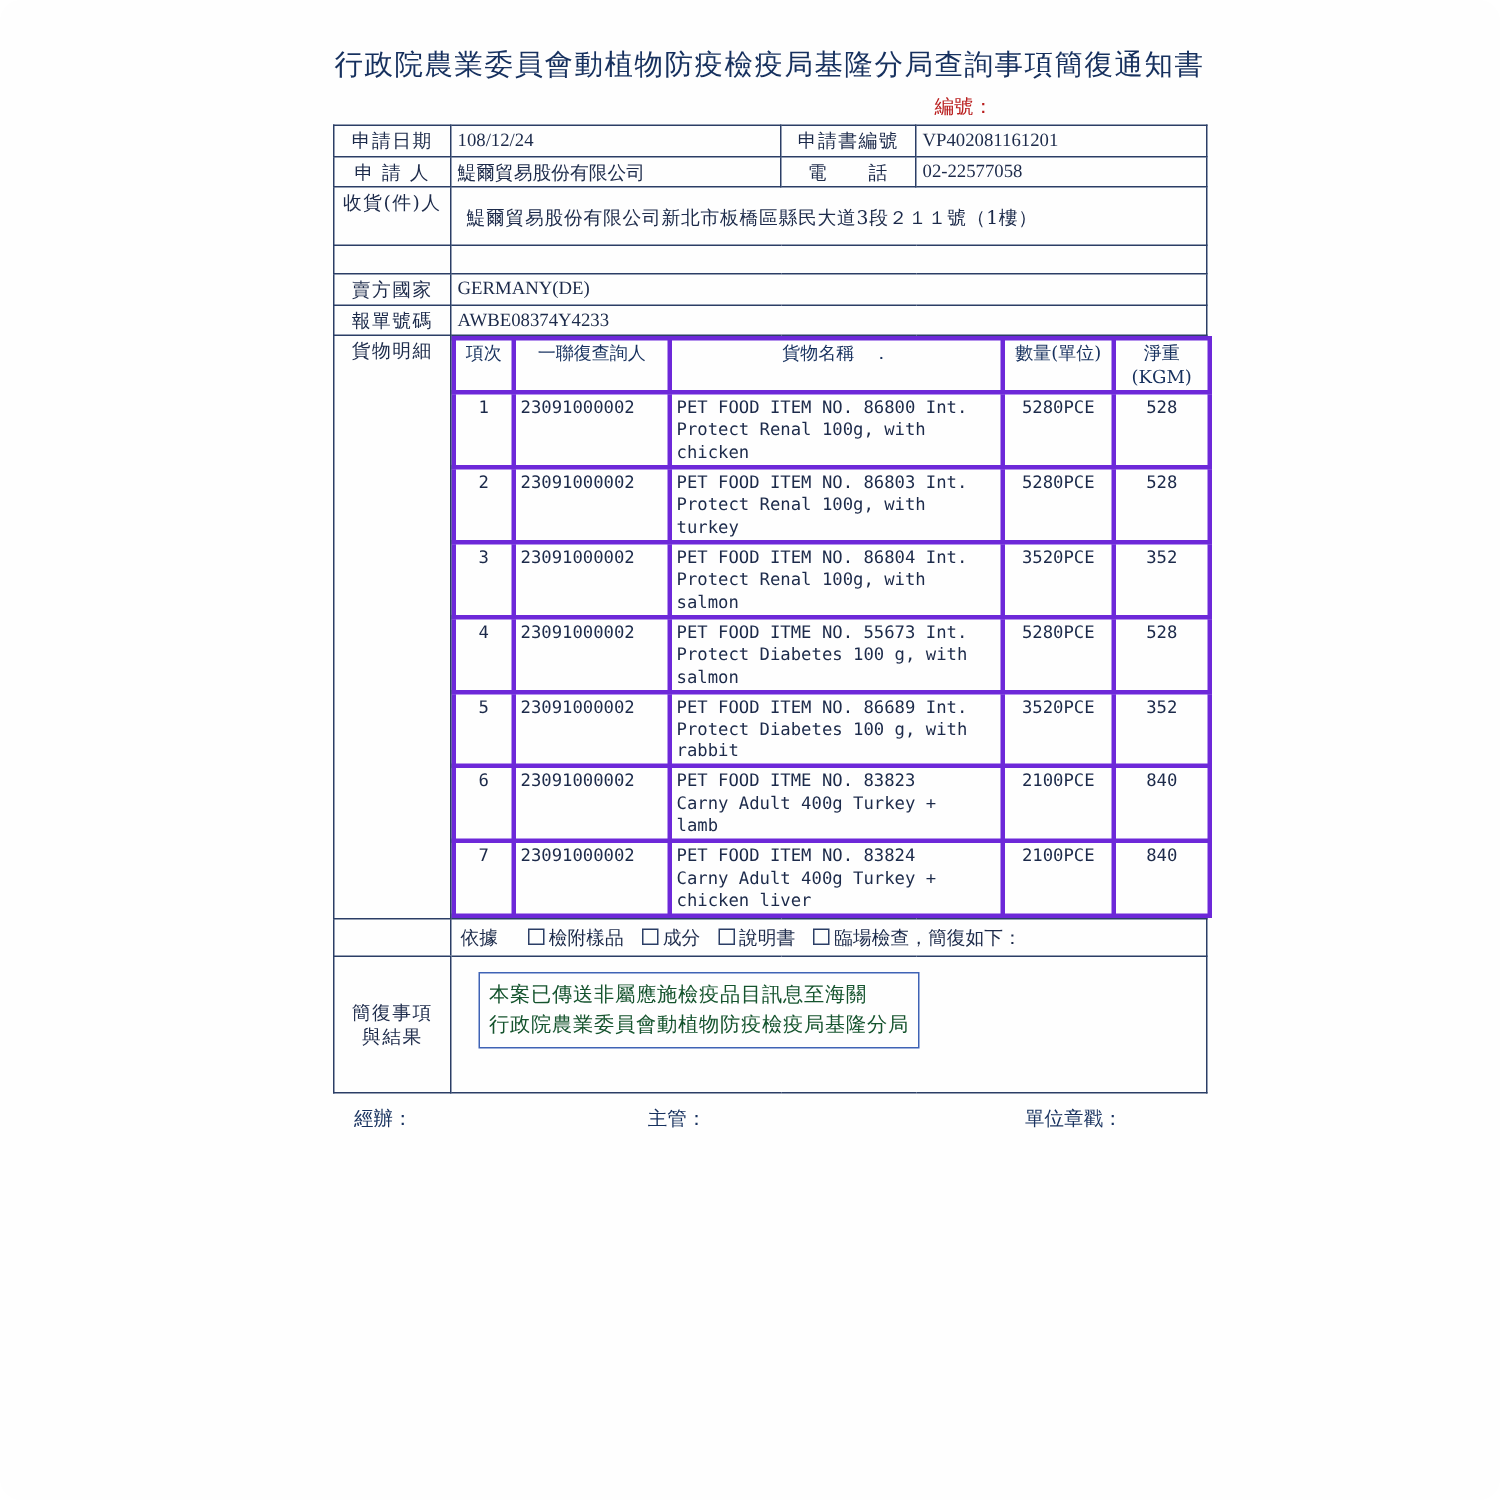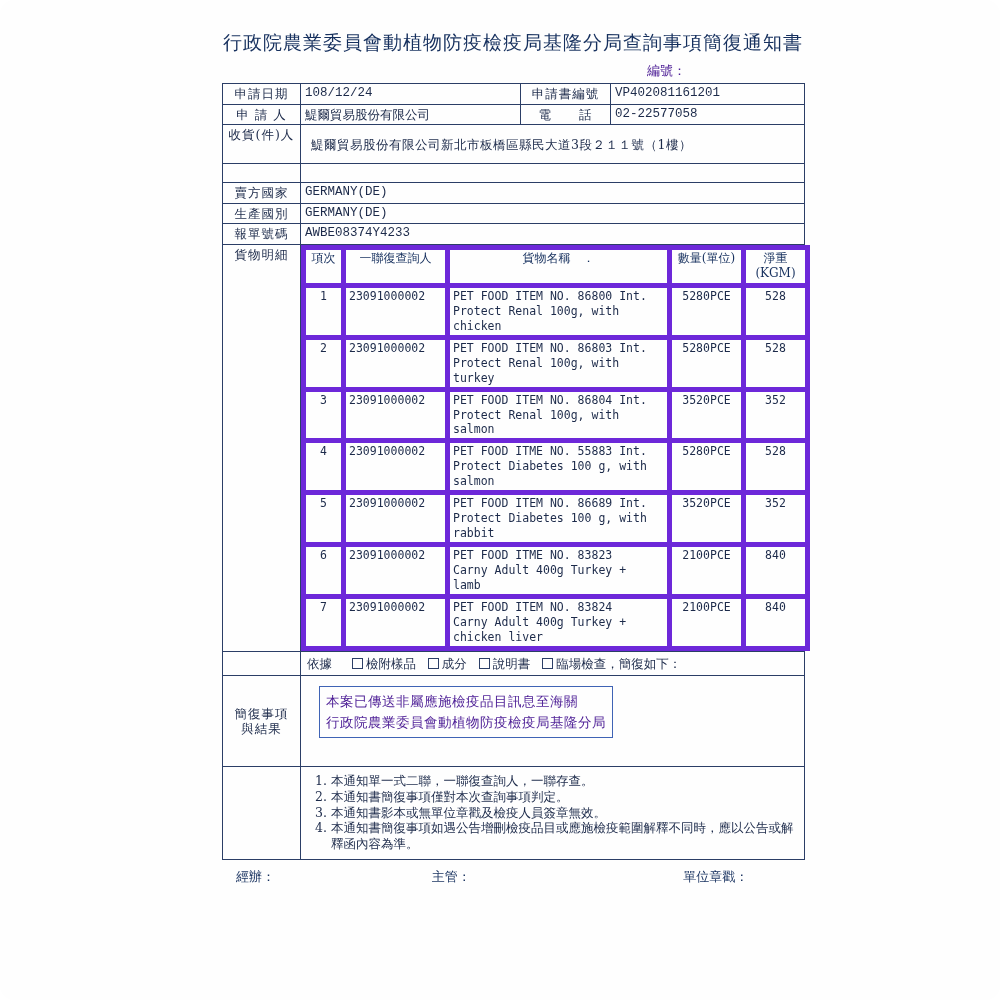--- a/index.html
+++ b/index.html
@@ -34,21 +34,21 @@
     letter-spacing: 1px;
     font-family: "DejaVu Serif", serif;
     color: #16305e;
     padding-bottom: 6px;
     white-space: nowrap;
   }
   .numline {
     text-align: right;
     font-size: 13px;
     font-family: "DejaVu Serif", serif;
-    color: #4c1d95;
+    color: #b91c1c;
     padding-right: 118px;
     padding-bottom: 3px;
   }
   table.main {
     border-collapse: collapse;
     width: 582px;
     table-layout: fixed;
   }
   table.main td {
     border: 1px solid #2b3e66;
@@ -60,44 +60,45 @@
   }
   .lbl {
     text-align: center;
     font-family: "DejaVu Serif", serif;
     font-size: 13px;
     letter-spacing: 1px;
     white-space: nowrap;
     color: #16305e;
   }
   .mono {
-    font-family: Liberation Mono, monospace;
+    font-family: Liberation Serif, serif;
     font-size: 12px;
     color: #1c2a4a;
+    margin-left: 24px;
   }
   .cjk {
     font-family: "DejaVu Serif", serif;
     font-size: 13px;
     color: #16305e;
   }
   .consignee {
     padding-top: 12px !important;
     padding-left: 10px !important;
     padding-bottom: 10px !important;
     font-family: "DejaVu Serif", serif;
     font-size: 13.5px;
     letter-spacing: 0.5px;
   }
   table.items {
     border-collapse: collapse;
     width: 100%;
     table-layout: fixed;
   }
   table.items td, table.items th {
-    border: 5px solid #6d28d9;
+    border: 3px solid #6d28d9;
     font-size: 11.5px;
     font-family: "DejaVu Sans Mono", monospace;
     padding: 1px 3px;
     vertical-align: top;
     color: #1c2a4a;
     font-weight: normal;
     line-height: 1.3;
   }
   table.items th {
     text-align: center;
@@ -117,21 +118,21 @@
     display: inline-block;
     width: 9px; height: 9px;
     border: 1px solid #2b3e66;
     margin-right: 3px;
     vertical-align: -1px;
   }
   .stamp {
     display: inline-block;
     border: 1px solid #3f63b5;
     padding: 4px 6px 5px 6px;
-    color: #4c1d95;
+    color: #14532d;
     font-family: "DejaVu Serif", serif;
     font-size: 13.5px;
     line-height: 1.5;
     letter-spacing: 0.5px;
     margin: 8px 0 8px 14px;
   }
   .result-cell { height: 86px; }
   .notes {
     font-family: "DejaVu Serif", serif;
     font-size: 13px;
@@ -192,24 +193,20 @@
         <tr>
           <td class="lbl">收貨(件)人</td>
           <td colspan="3" class="consignee">鯷爾貿易股份有限公司新北市板橋區縣民大道3段２１１號（1樓）</td>
         </tr>
         <tr class="emptyrow">
           <td></td>
           <td colspan="3"></td>
         </tr>
         <tr>
           <td class="lbl">賣方國家</td>
-          <td colspan="3" class="mono">GERMANY(DE)</td>
-        </tr>
-        <tr>
-          <td class="lbl">生產國別</td>
           <td colspan="3" class="mono">GERMANY(DE)</td>
         </tr>
         <tr>
           <td class="lbl">報單號碼</td>
           <td colspan="3" class="mono">AWBE08374Y4233</td>
         </tr>
         <tr>
           <td class="lbl" style="vertical-align:top">貨物明細</td>
           <td colspan="3" class="itemwrap">
             <table class="items">
@@ -253,21 +250,21 @@
                   <td>23091000002</td>
                   <td style="white-space:pre-line">PET FOOD ITEM NO. 86804 Int.
 Protect Renal 100g, with
 salmon</td>
                   <td class="c">3520PCE</td>
                   <td class="c">352</td>
                 </tr>
                 <tr>
                   <td class="c">4</td>
                   <td>23091000002</td>
-                  <td style="white-space:pre-line">PET FOOD ITME NO. 55883 Int.
+                  <td style="white-space:pre-line">PET FOOD ITME NO. 55673 Int.
 Protect Diabetes 100 g, with
 salmon</td>
                   <td class="c">5280PCE</td>
                   <td class="c">528</td>
                 </tr>
                 <tr>
                   <td class="c">5</td>
                   <td>23091000002</td>
                   <td style="white-space:pre-line">PET FOOD ITEM NO. 86689 Int.
 Protect Diabetes 100 g, with
@@ -315,31 +312,20 @@
             <div>與結果</div>
           </td>
           <td colspan="3" class="result-cell">
             <div class="stamp">
               <div>本案已傳送非屬應施檢疫品目訊息至海關</div>
               <div>行政院農業委員會動植物防疫檢疫局基隆分局</div>
             </div>
           </td>
         </tr>
 
-        <tr>
-          <td></td>
-          <td colspan="3" class="notes">
-            <ol>
-              <li>本通知單一式二聯，一聯復查詢人，一聯存查。</li>
-              <li>本通知書簡復事項僅對本次查詢事項判定。</li>
-              <li>本通知書影本或無單位章戳及檢疫人員簽章無效。</li>
-              <li>本通知書簡復事項如遇公告增刪檢疫品目或應施檢疫範圍解釋不同時，應以公告或解釋函內容為準。</li>
-            </ol>
-          </td>
-        </tr>
       </tbody>
     </table>
 
     <div class="footer">
       <div class="f1">經辦：</div>
       <div class="f2">主管：</div>
       <div class="f3">單位章戳：</div>
     </div>
 
   </div>

